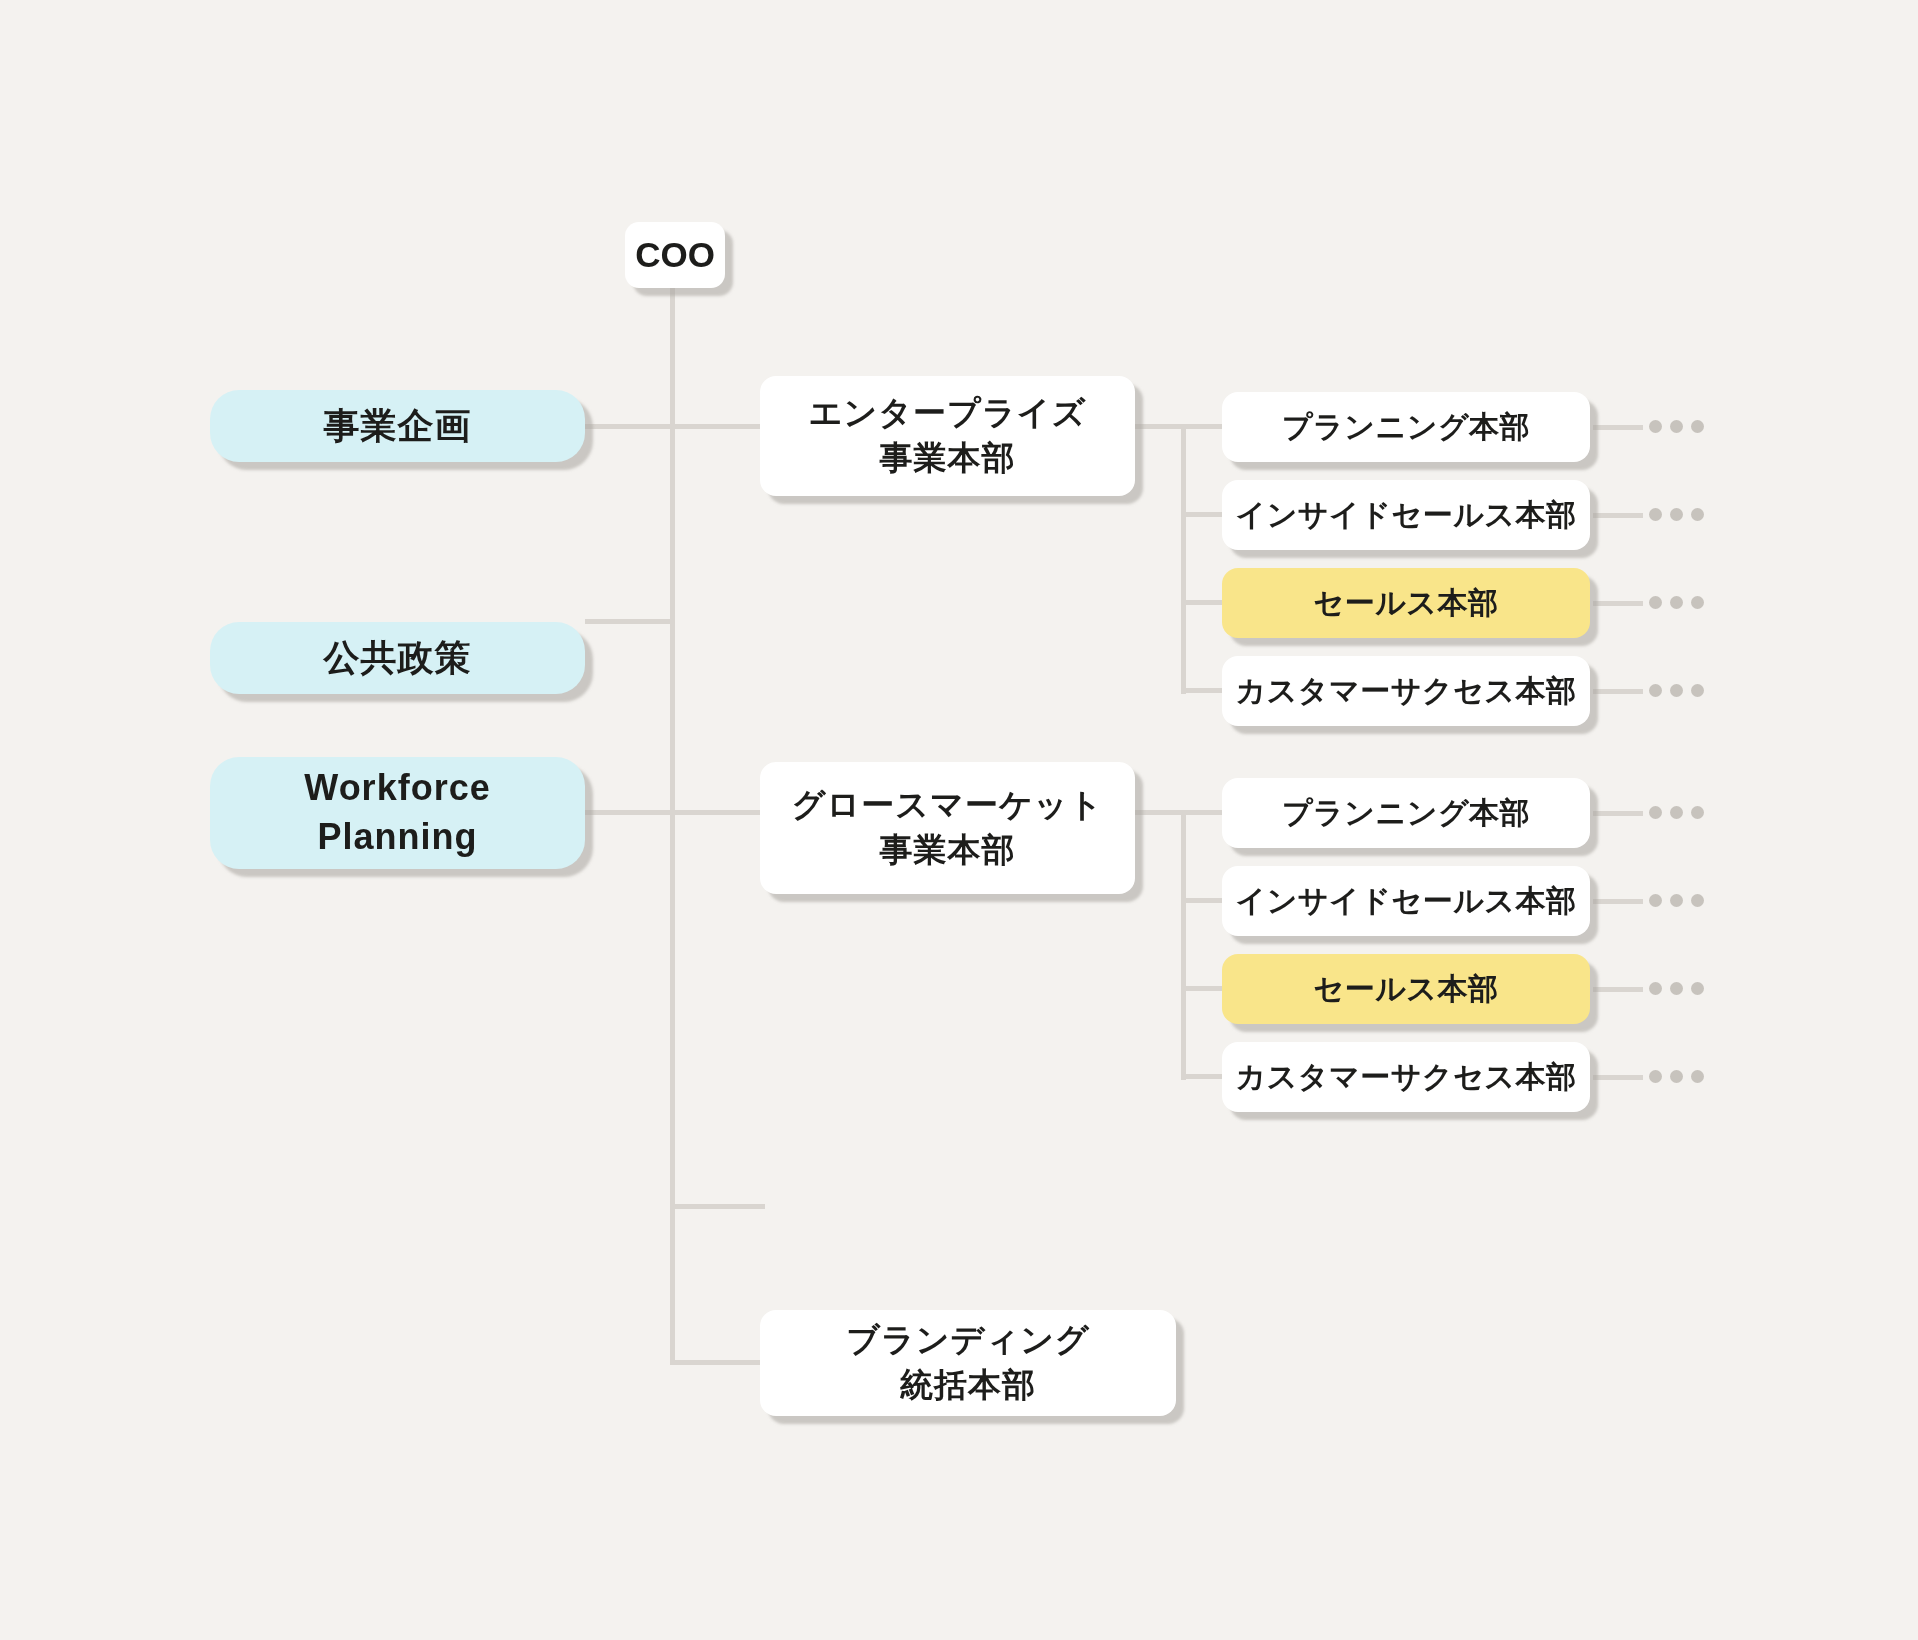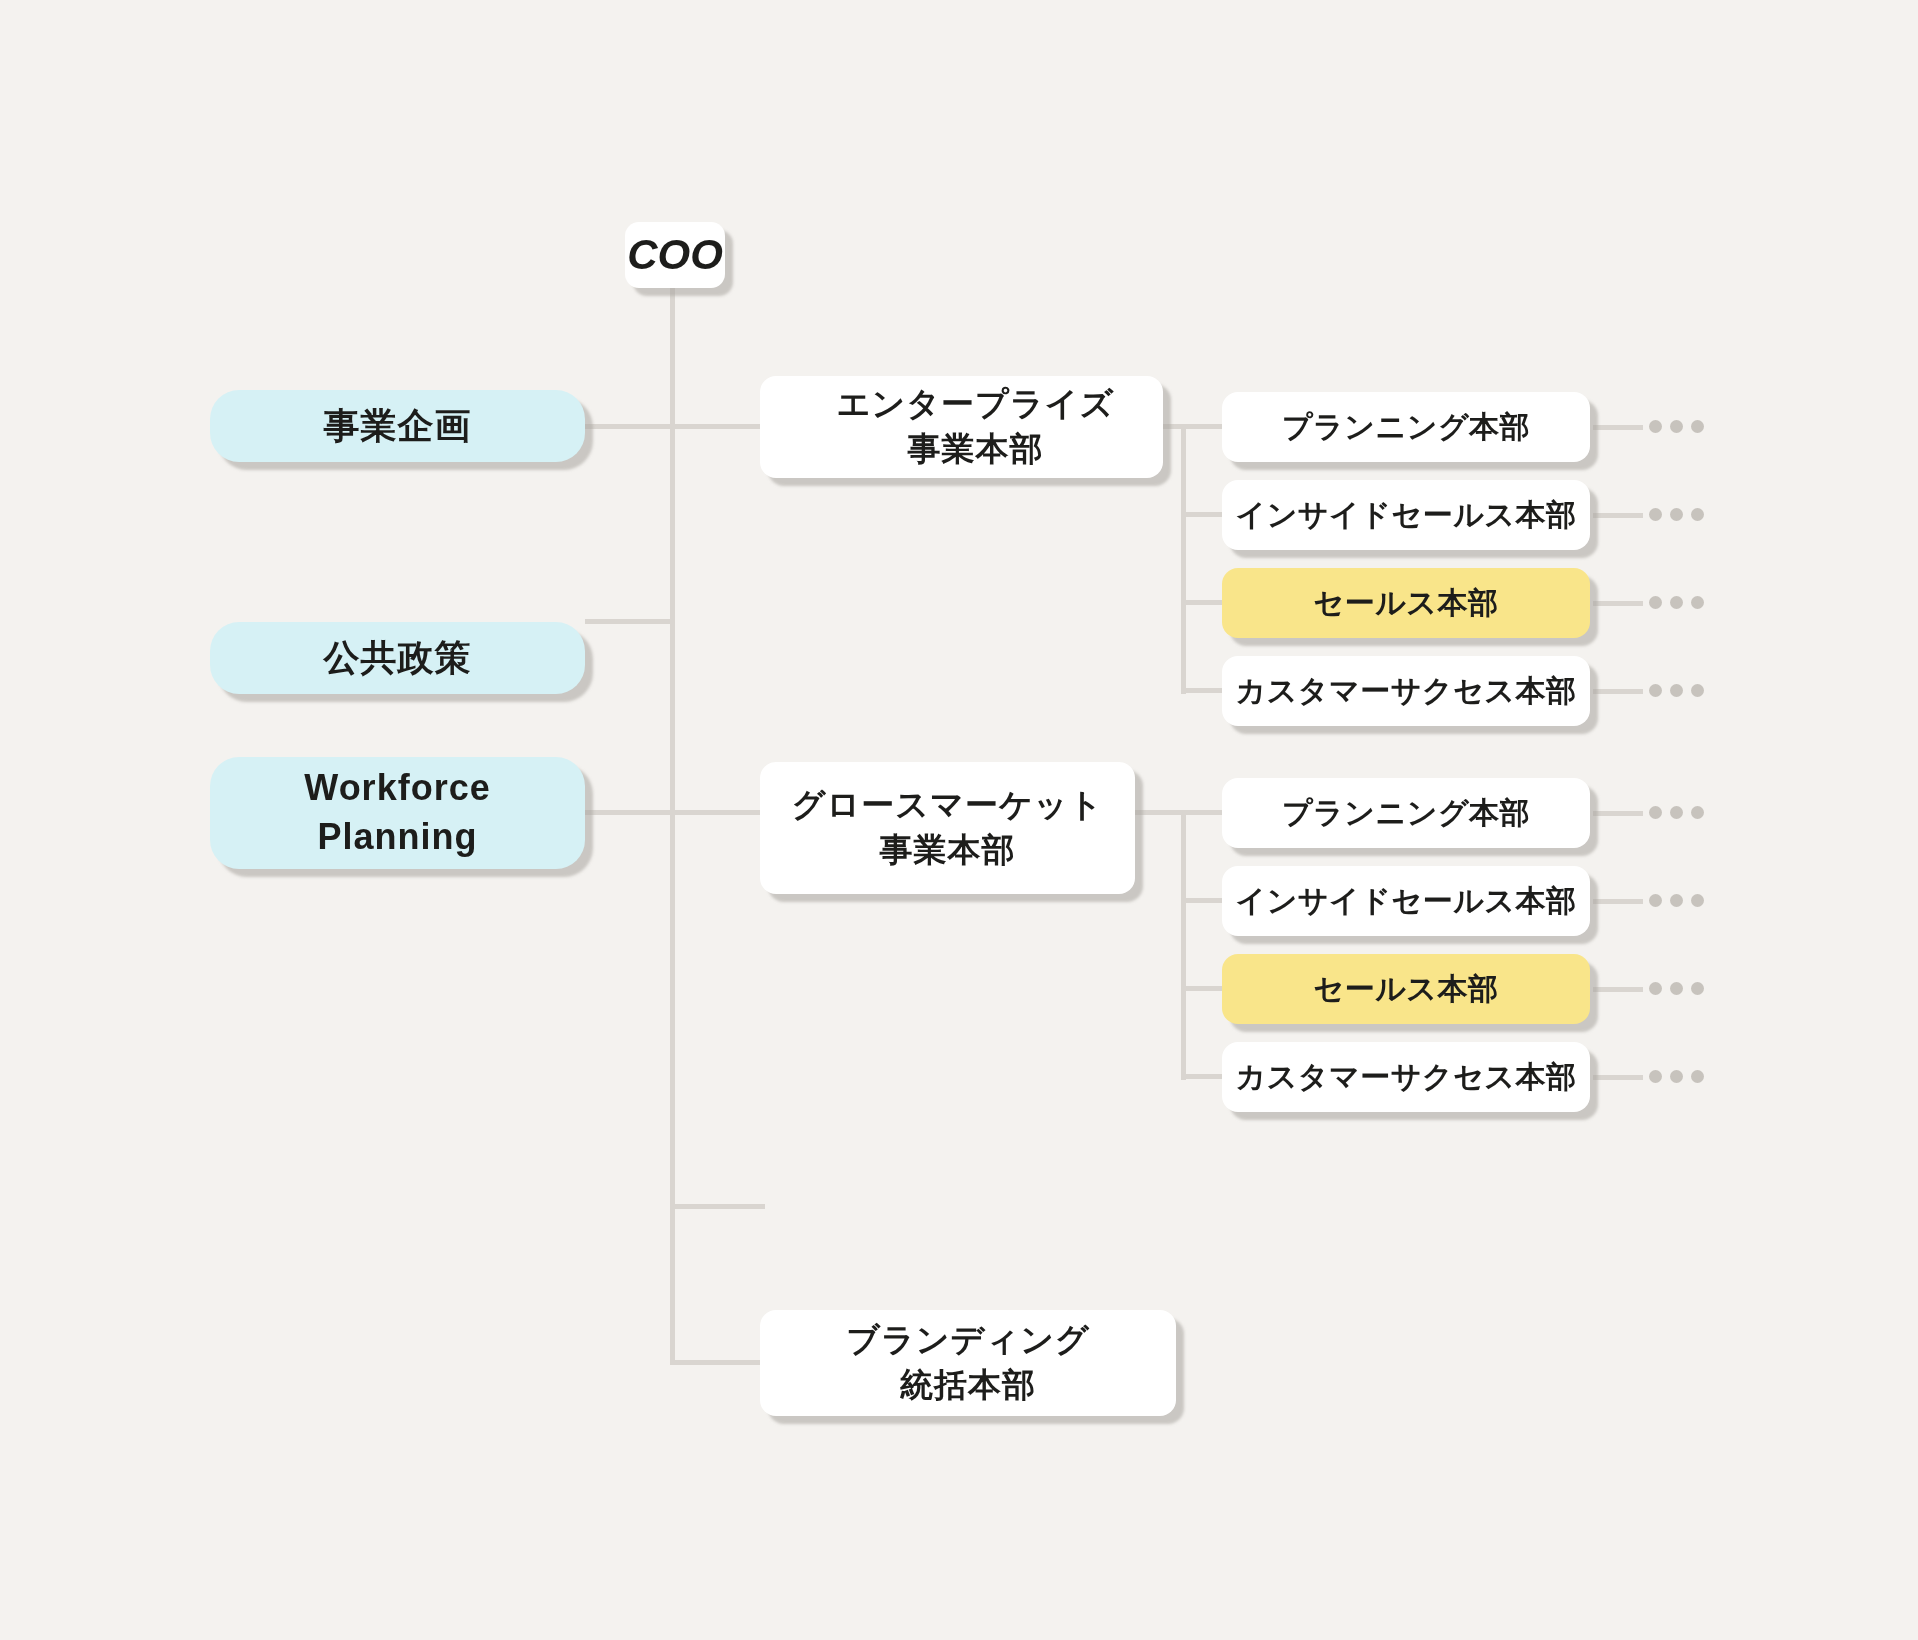--- a/index.html
+++ b/index.html
@@ -16,21 +16,21 @@
     background:var(--white,#ffffff);border-radius:16px;
     font-weight:700;color:var(--text,#1d1d1b);
     box-shadow:8px 8px 3px rgba(168,164,158,.55);
     font-size:36px;letter-spacing:1px;
     white-space:pre-line;text-align:center;line-height:1.35;
   }
   .node.blue{background:var(--lightblue,#d6f1f5);border-radius:29px;}
   .node.yellow{background:var(--yellow,#f9e58a);font-family:Liberation Serif, serif;}
   .node.mid{font-size:33px;}
   .node.sub{font-size:30px;letter-spacing:0.5px;}
-  .node.root{font-size:42px;letter-spacing:0;border-radius:14px;font-style:italic;}
+  .node.root{font-size:35px;letter-spacing:0;border-radius:14px;}
   .title-badge{
     position:absolute;left:90px;top:0;width:635px;height:128px;
     background:var(--teal,#00c2cb);border-radius:0 0 46px 46px;
     display:flex;align-items:center;justify-content:center;
     color:#ffffff;font-size:55px;font-weight:700;letter-spacing:5px;
   }
   .dots{position:absolute;display:flex;gap:8px;}
   .dot{width:13px;height:13px;border-radius:50%;background:var(--dot,#c7c3bd);}
 </style>
 </head>
@@ -68,21 +68,21 @@
   <div class="line" style="left:1593px;top:987px;width:50px;height:5px;"></div>
   <div class="line" style="left:1593px;top:1075px;width:50px;height:5px;"></div>
 
   <div class="node root" style="left:625px;top:222px;width:100px;height:66px;">COO</div>
 
   <div class="node blue" style="left:210px;top:390px;width:375px;height:72px;">事業企画</div>
   <div class="node blue" style="left:210px;top:622px;width:375px;height:72px;">公共政策</div>
   <div class="node blue" style="left:210px;top:757px;width:375px;height:112px;">Workforce
 Planning</div>
 
-  <div class="node mid" style="left:760px;top:376px;width:375px;height:102px;padding-left:28px;">エンタープライズ
+  <div class="node mid" style="left:760px;top:376px;width:375px;height:120px;">エンタープライズ
 事業本部</div>
   <div class="node mid" style="left:760px;top:762px;width:375px;height:132px;">グロースマーケット
 事業本部</div>
   <div class="node mid" style="left:760px;top:1310px;width:416px;height:106px;">ブランディング
 統括本部</div>
 
   <div class="node sub" style="left:1222px;top:392px;width:368px;height:70px;">プランニング本部</div>
   <div class="node sub" style="left:1222px;top:480px;width:368px;height:70px;">インサイドセールス本部</div>
   <div class="node sub yellow" style="left:1222px;top:568px;width:368px;height:70px;">セールス本部</div>
   <div class="node sub" style="left:1222px;top:656px;width:368px;height:70px;">カスタマーサクセス本部</div>

